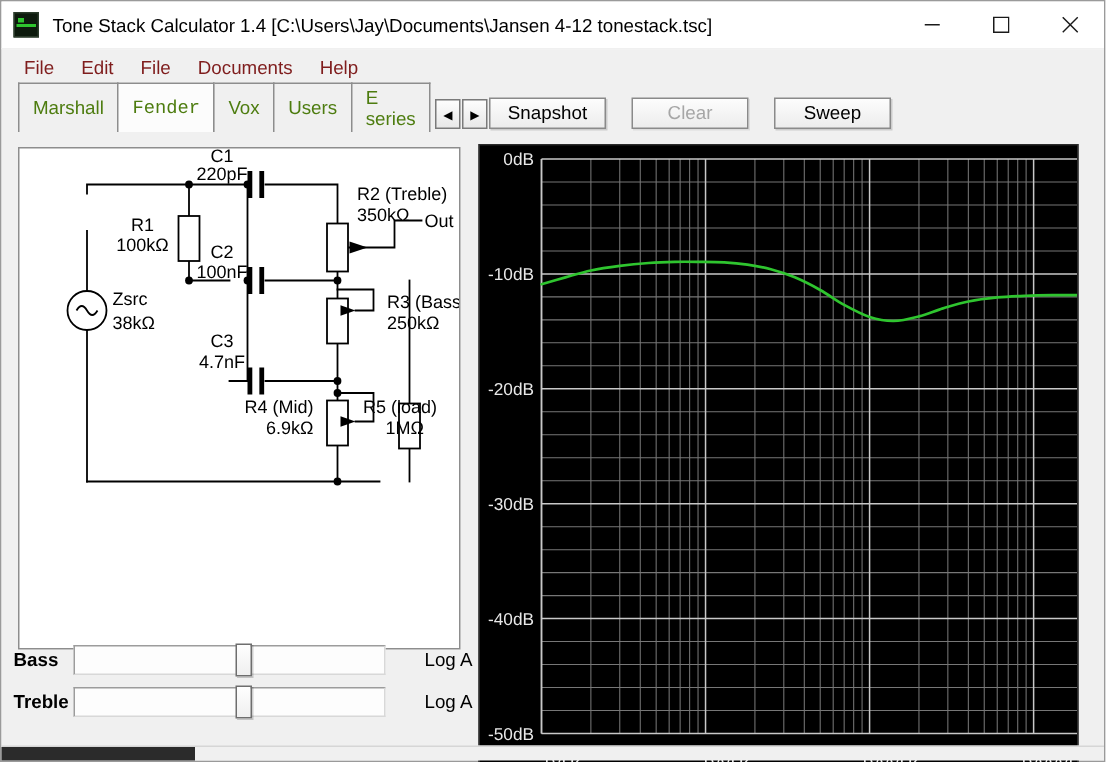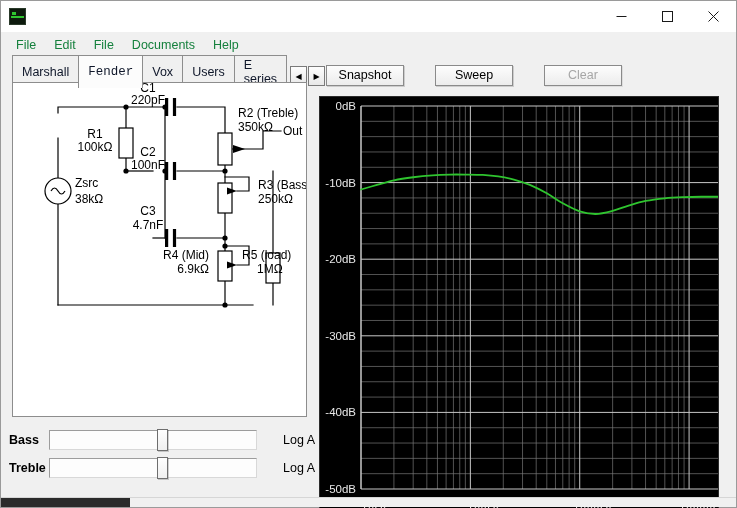--- a/index.html
+++ b/index.html
@@ -55,21 +55,21 @@
   }
 
   
   .menubar {
     height: 23px; min-height: 23px;
     display: flex; align-items: center;
     padding-left: 6px;
     background: #f0f0f0;
   }
   .menu-item {
-    font-size: 12.5px; color: #15803d;
+    font-size: 12.5px; color: #7f1d1d;
     padding: 3px 9px;
     white-space: nowrap;
   }
 
   
   .body-split { flex: 1; display: flex; position: relative; }
 
   
   .left-pane {
     width: 316px; min-width: 316px;
@@ -79,21 +79,21 @@
 
   
   .tabstrip {
     position: absolute; left: 11px; top: 8px;
     width: 295px; height: 24px;
     display: flex; align-items: flex-end;
   }
   .tab {
     height: 21px;
     padding: 16px 9px;
-    font-size: 12.5px; color: #0f172a;
+    font-size: 12.5px; color: #4d7c0f;
     display: flex; align-items: center;
     background: #f0f0f0;
     border: 1px solid #8d8d8d;
     border-bottom: none;
     margin-right: -1px;
     position: relative;
   }
   .tab.active {
     height: 24px;
     background: #fcfcfc;
@@ -109,21 +109,21 @@
     background: linear-gradient(#fdfdfd, #e8e8e8);
     border: 1px solid #7a7a7a;
     display: flex; align-items: center; justify-content: center;
     margin-left: 1px;
     font-size: 8px; color: #000;
   }
 
   
   .schematic-panel {
     position: absolute;
-    left: 11px; top: 26px;
+    left: 11px; top: 42px;
     width: 295px; height: 335px;
     background: #ffffff;
     border: 1px solid #8d8d8d;
     overflow: hidden;
   }
   .schematic-panel svg { display: block; }
 
   
   .controls { position: absolute; left: 0; top: 372px; width: 316px; }
   .slider-row {
@@ -156,21 +156,21 @@
   .slider-taper {
     font-size: 12.5px; color: #000;
     margin-left: 26px; white-space: nowrap;
   }
 
   
   .right-pane { flex: 1; position: relative; }
   .toolbar {
     position: absolute; left: 0; top: 6px;
     width: 100%; height: 26px;
-    display: flex; align-items: center; gap: 31px;
+    display: flex; align-items: center; gap: 17px;
     padding-left: 9px;
   }
   .tb-btn {
     width: 78px; height: 21px;
     font-size: 12.5px; color: #000;
     display: flex; align-items: center; justify-content: center;
     background: linear-gradient(#fdfdfd, #ececec);
     border: 1px solid #8a8a8a;
     box-shadow: 1px 1px 0 rgba(0,0,0,0.15);
   }
@@ -199,20 +199,21 @@
     background: #2b2b2b;
   }
 </style>
 </head>
 <body>
 
 <div id="app">
 
   <div class="titlebar">
     <div class="app-icon"></div>
+    <div class="title-text">Tone Stack Calculator 1.4 [C:\Users\Jay\Documents\Jansen 4-12 tonestack.tsc]</div>
     <div class="wincontrols">
       <div class="wc">
         <svg width="11" height="11" viewBox="0 0 11 11">
             <line x1="0.5" y1="5.5" x2="10.5" y2="5.5" stroke="#1a1a1a" stroke-width="1"></line>
           </svg>
       </div>
       <div class="wc">
         <svg width="11" height="11" viewBox="0 0 11 11">
             <rect x="0.5" y="0.5" width="10" height="10" fill="none" stroke="#1a1a1a" stroke-width="1"></rect>
           </svg>
@@ -390,22 +391,22 @@
           <div class="slider-taper">Log A</div>
         </div>
 
       </div>
     </div>
 
     <div class="right-pane">
 
       <div class="toolbar">
         <div class="tb-btn">Snapshot</div>
+        <div class="tb-btn disabled">Clear</div>
         <div class="tb-btn">Sweep</div>
-        <div class="tb-btn disabled">Clear</div>
       </div>
 
       <div class="graph">
         <svg width="400" height="456" viewBox="0 0 400 456">
           <rect x="0" y="0" width="400" height="456" fill="#000000"></rect>
 
           <g id="grid-minor" stroke="#8c8c8c" stroke-width="0.7" opacity="0.85">
               <line x1="73.92058193274266" y1="9" x2="73.92058193274266" y2="392"></line>
               <line x1="93.1778878653155" y1="9" x2="93.1778878653155" y2="392"></line>
               <line x1="106.84116386548531" y1="9" x2="106.84116386548531" y2="392"></line>

